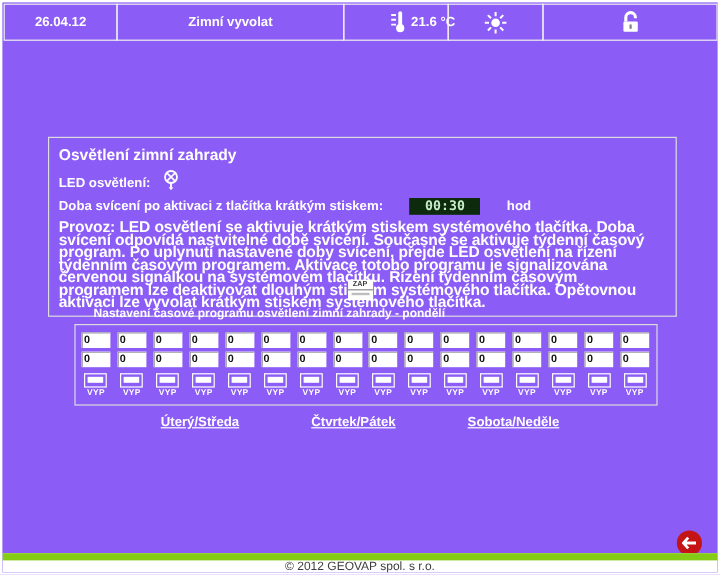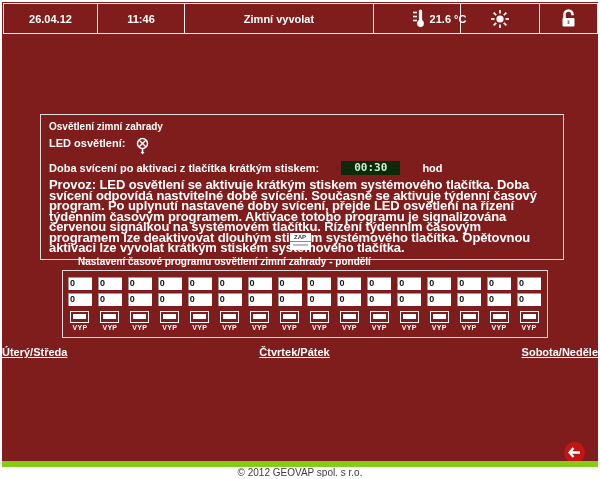--- a/index.html
+++ b/index.html
@@ -1,42 +1,42 @@
 <!DOCTYPE html>
 <html><head>
 <meta charset="utf-8">
 <style>
   * { margin:0; padding:0; box-sizing:border-box; }
   html,body { width:600px; height:479px; }
   body { font-family:"Liberation Sans", sans-serif; background:#ffffff; }
   .page {
     position:relative; width:600px; height:479px;
-    background:#7f1d1d; border:2px solid #ffffff; overflow:hidden;
+    background:#8b5cf6; border:2px solid #ffffff; overflow:hidden;
   }
   
   .header { display:flex; height:31px; margin:1px; }
   .hcell {
     border:1px solid #efefef; margin-right:-1px;
     display:flex; align-items:center; justify-content:center; gap:5px;
     color:#ffffff; font-weight:bold; font-size:11px; white-space:nowrap;
   }
   .hcell.date  { width:95px; }
   .hcell.time  { width:88px; }
   .hcell.title { width:190px; }
   .hcell.temp  { width:88px;padding-left:42px; }
   .hcell.sun   { width:80px; }
   .hcell.lock  { flex:1; }
   
   .info-box {
     position:absolute; left:38px; top:112px; width:524px;
     border:1px solid #dcdcdc; padding:6px 8px 5px 8px;
     color:#ffffff; font-weight:bold;
   }
-  .box-title { font-size:10px; }
-  .led-row { margin-top:5px; display:flex; align-items:flex-start; gap:10px; font-size:11px; height:18px; }
+  .box-title { font-size:13px; }
+  .led-row { margin-top:5px; display:flex; align-items:flex-end; gap:10px; font-size:11px; height:18px; }
   .duration-row { margin-top:6px; display:flex; align-items:center; gap:22px; font-size:11px; }
   .value-display {
     background:#0d2a0d; color:#c9efc9; padding:0 13px;
     font-family:"DejaVu Sans Mono", monospace; font-size:11px; line-height:14px;
   }
   .description { margin-top:5px; font-size:13px; line-height:10.5px; letter-spacing:-0.1px; }
   
   .prog-row {
     position:absolute; left:0; top:231px; width:100%;
     display:flex; align-items:center; justify-content:center; gap:7px;
@@ -61,21 +61,21 @@
     font-size:9px; font-weight:bold; line-height:13px; padding-left:2px;
     box-shadow: inset 1px 1px 0 #9a9a9a; margin-bottom:3px;
   }
   .slot-toggle { margin-top:2px; display:flex; flex-direction:column; align-items:center; width:24px; }
   .slot-toggle-box { width:19px; height:12px; border:1px solid #ffffff; }
   .slot-toggle-bar { width:13px; height:5px; background:#ffffff; margin:2px auto 0 auto; }
   .slot-toggle-label { color:#ffffff; font-weight:bold; font-size:7px; margin-top:1px; letter-spacing:0.3px; }
   
   .day-links {
     position:absolute; left:0; top:344px; width:100%;
-    display:flex; justify-content:space-between; gap:44px;
+    display:flex; justify-content:center; gap:60px;
   }
   .day-links a { color:#ffffff; font-weight:bold; font-size:11px; text-decoration:underline; cursor:pointer; }
   
   .back-btn {
     position:absolute; right:13px; top:440px; width:21px; height:21px;
     background:#c41414; border-radius:50%;
     display:flex; align-items:center; justify-content:center; cursor:pointer;
   }
   
   .footer {
@@ -87,23 +87,20 @@
   .icon { display:inline-flex; align-items:center; justify-content:center; }
 </style>
 </head>
 <body>
 
 <div class="page">
 
   <div class="header">
     <div class="hcell date">
         <span>26.04.12</span>
-      </div>
-    <div class="hcell time">
-        <span>11:46</span>
       </div>
     <div class="hcell title">
         <span>Zimní vyvolat</span>
       </div>
     <div class="hcell temp">
       <span class="icon">
         <svg width="15" height="19" viewBox="0 0 15 19">
           <line x1="3" y1="3.5" x2="7" y2="3.5" stroke="#fff" stroke-width="1.6"></line>
           <line x1="3" y1="7.5" x2="7" y2="7.5" stroke="#fff" stroke-width="1.6"></line>
           <line x1="3" y1="11.5" x2="7" y2="11.5" stroke="#fff" stroke-width="1.6"></line>

